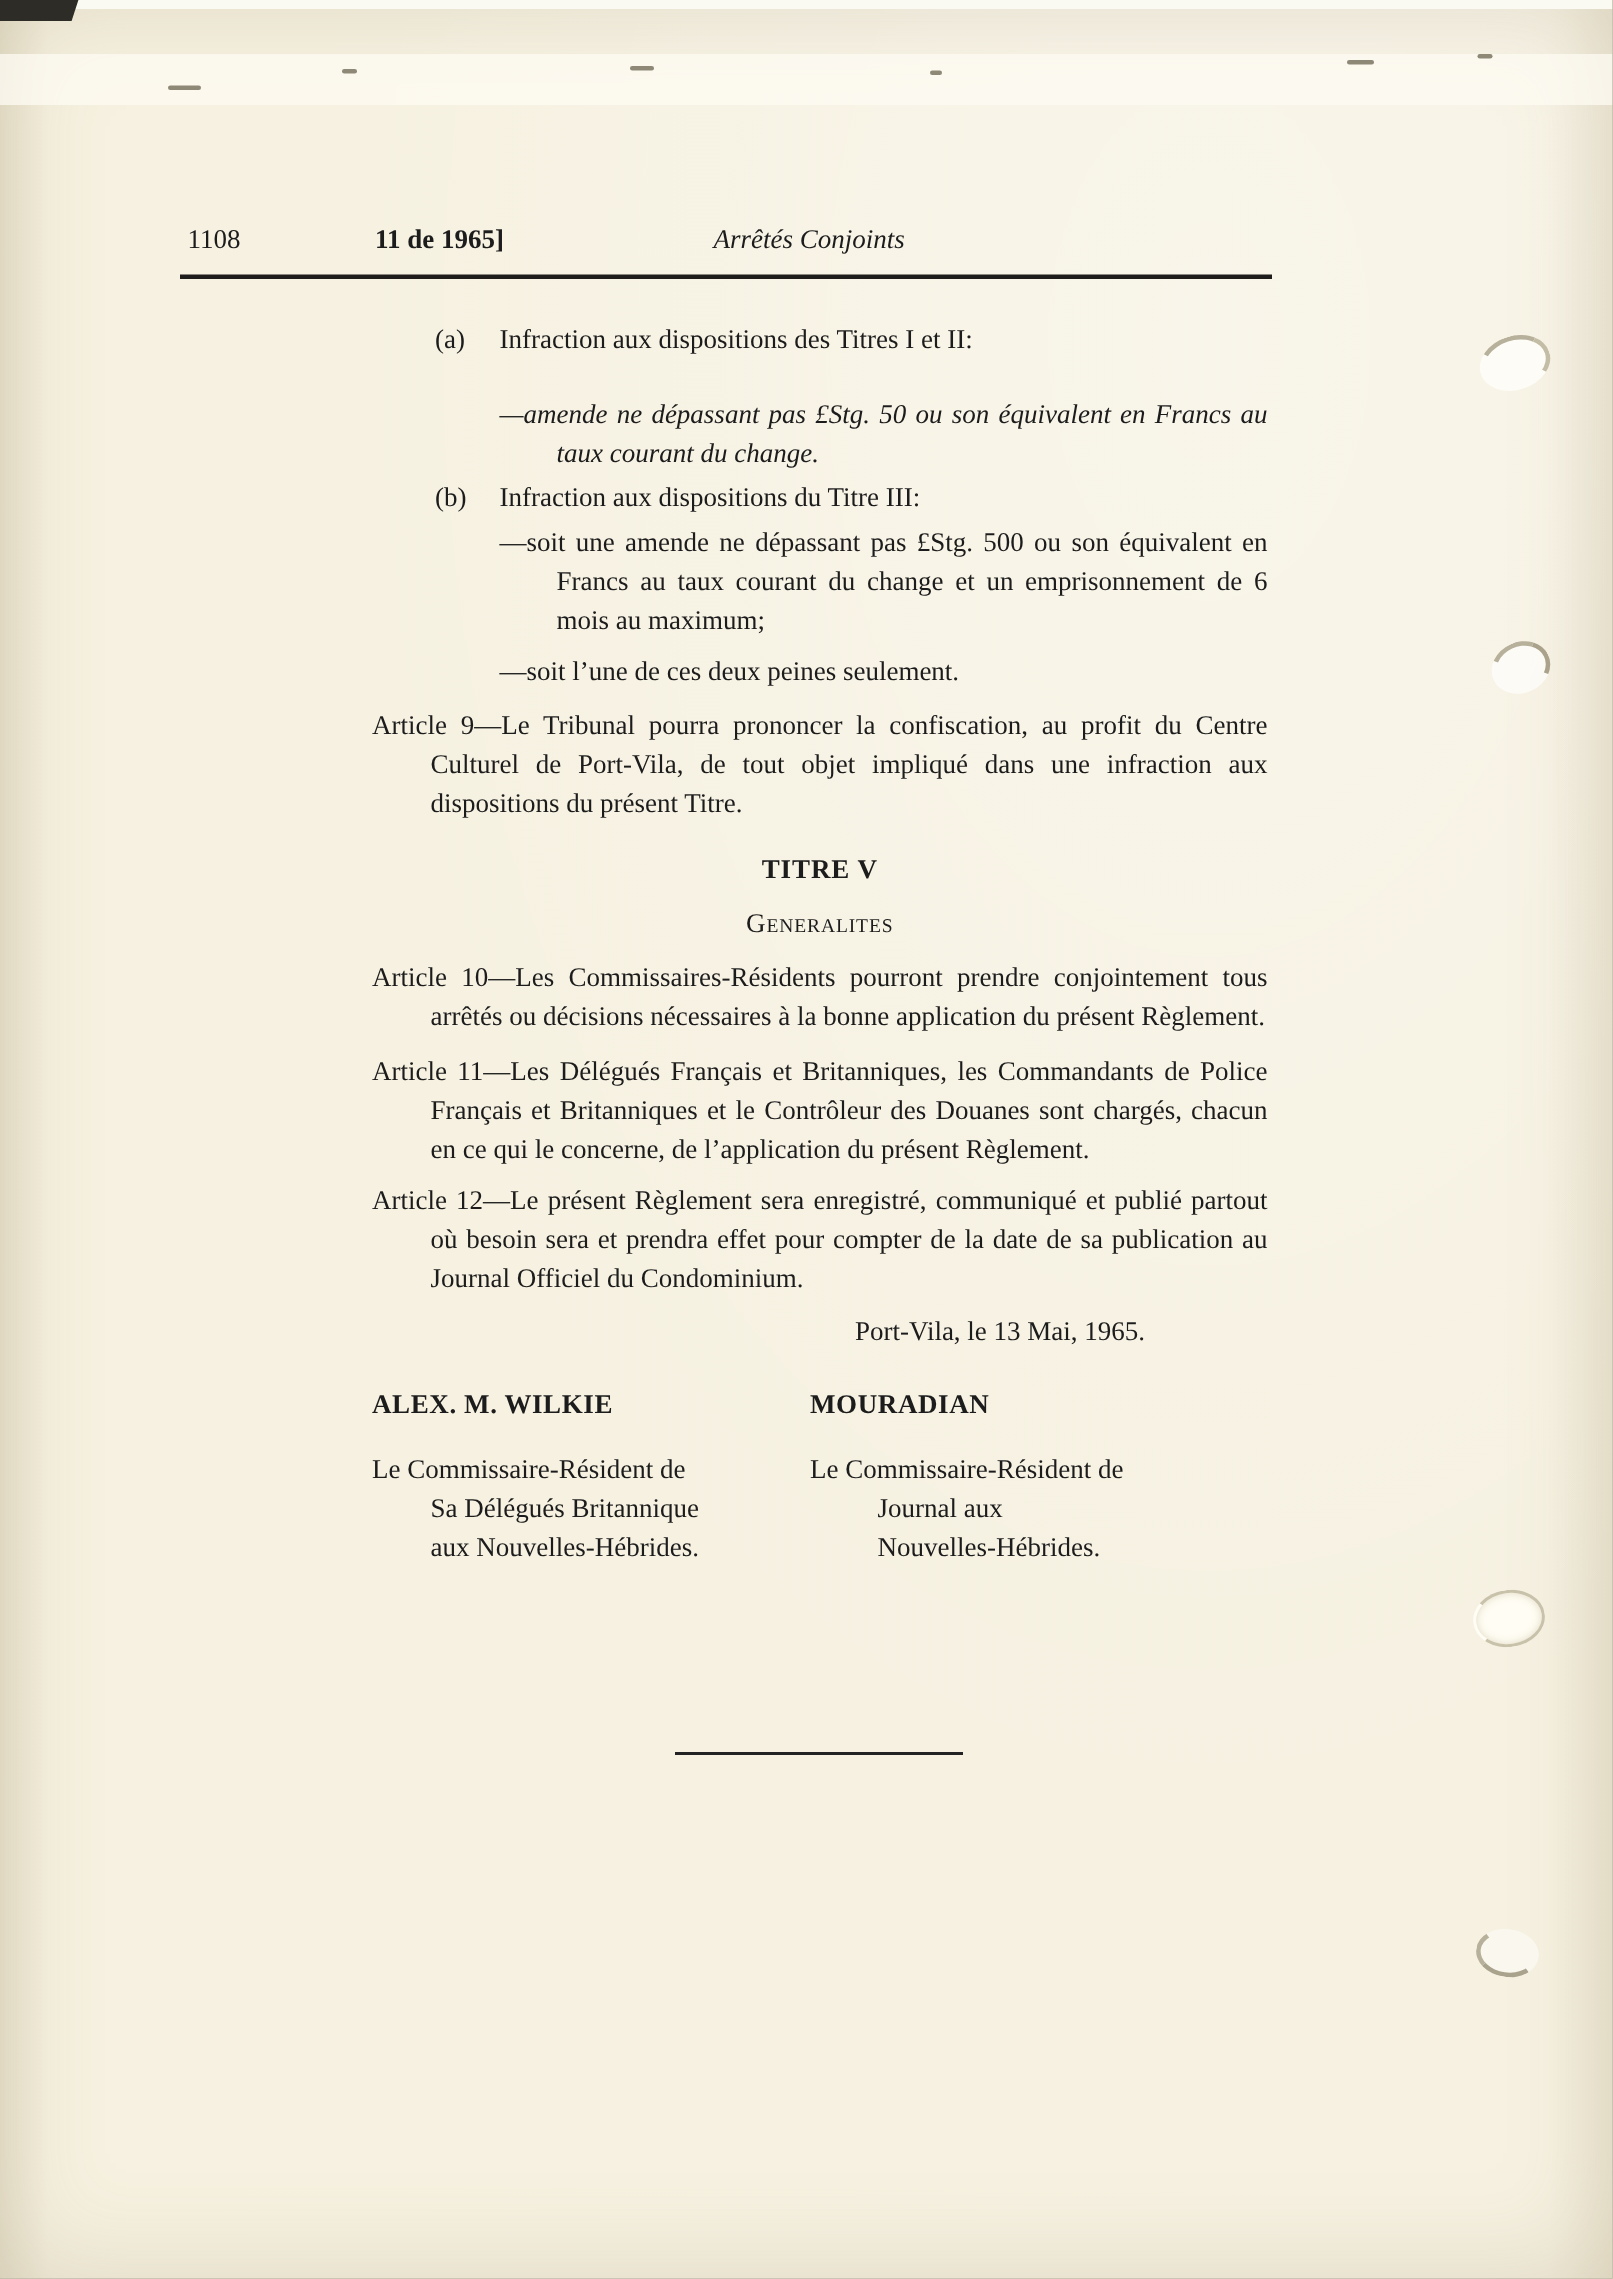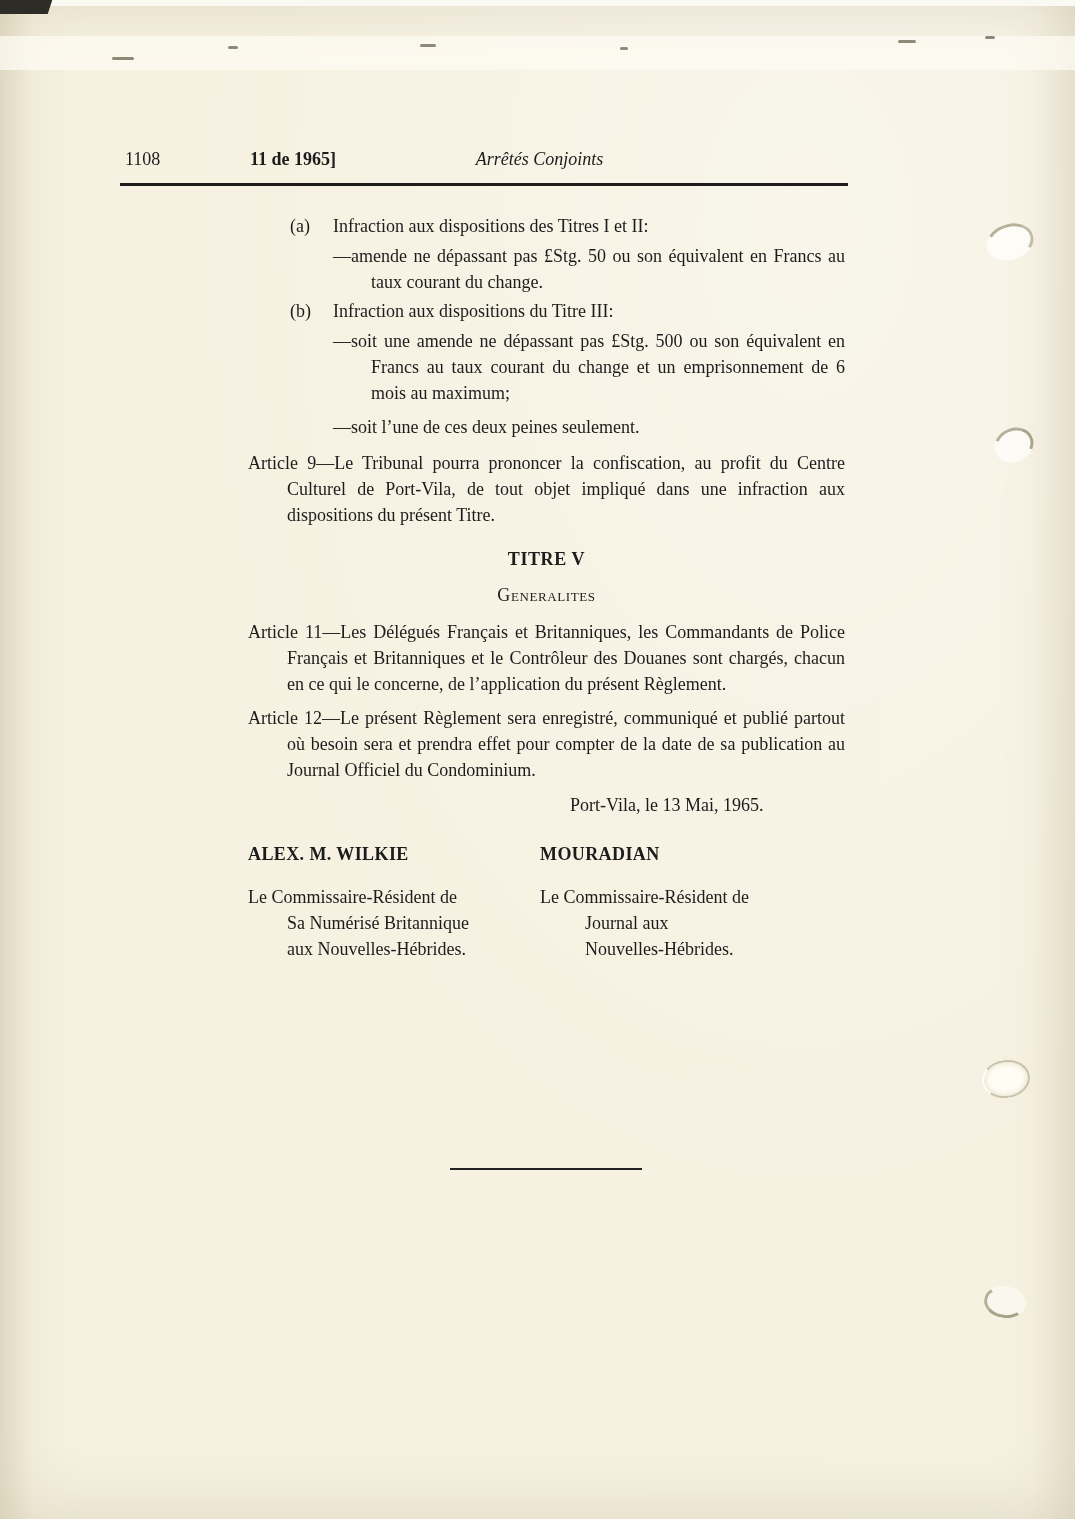--- a/index.html
+++ b/index.html
@@ -56,21 +56,21 @@
 
   
   .content { position:absolute; top:205px; left:248px; width:597px; }
 
   .item-row { margin-left:42px; display:flex; }
   .item-label { width:43px; flex:0 0 43px; }
   .item-row.a { margin-top:8px; }
   .item-row.b { margin-top:3px; }
 
   .clause { margin-left:85px; padding-left:38px; text-indent:-38px; text-align:justify; }
-  .clause.a1 { margin-top:4px; }
+  .clause.a1 { margin-top:24px;font-style:italic; }
   .clause.b1 { margin-top:4px; }
   .clause.b2 { margin-top:8px; }
 
   .article { padding-left:39px; text-indent:-39px; text-align:justify; }
   .article.a9  { margin-top:10px; }
   .article.a10 { margin-top:10px; }
   .article.a11 { margin-top:11px; }
   .article.a12 { margin-top:8px; }
 
   .titre { margin-top:18px; text-align:center; font-weight:bold; letter-spacing:0.6px; }
@@ -135,38 +135,39 @@
       <span class="item-heading">Infraction aux dispositions du Titre III:</span>
     </div>
     <p class="clause b1">—soit une amende ne dépassant pas £Stg. 500 ou son équivalent en Francs au taux courant du change et un emprisonnement de 6 mois au maximum;</p>
     <p class="clause b2">—soit l’une de ces deux peines seulement.</p>
 
     <p class="article a9">Article 9—Le Tribunal pourra prononcer la confiscation, au profit du Centre Culturel de Port-Vila, de tout objet impliqué dans une infraction aux dispositions du présent Titre.</p>
 
     <div class="titre">TITRE V</div>
     <div class="subtitre">Generalites</div>
 
+    <p class="article a10">Article 10—Les Commissaires-Résidents pourront prendre conjointement tous arrêtés ou décisions nécessaires à la bonne application du présent Règlement.</p>
     <p class="article a11">Article 11—Les Délégués Français et Britanniques, les Commandants de Police Français et Britanniques et le Contrôleur des Douanes sont chargés, chacun en ce qui le concerne, de l’application du présent Règlement.</p>
     <p class="article a12">Article 12—Le présent Règlement sera enregistré, communiqué et publié partout où besoin sera et prendra effet pour compter de la date de sa publication au Journal Officiel du Condominium.</p>
 
     <div class="dateline">Port-Vila, le 13 Mai, 1965.</div>
 
     <div class="sig-row sig-names">
       <div class="sig-col-left">
         <span class="sig-name">ALEX. M. WILKIE</span>
       </div>
       <div class="sig-col-right">
         <span class="sig-name">MOURADIAN</span>
       </div>
     </div>
 
     <div class="sig-row sig-titles">
       <div class="sig-col-left">
         <div>Le Commissaire-Résident de</div>
-        <div class="ind">Sa Numérisé Britannique</div>
+        <div class="ind">Sa Délégués Britannique</div>
         <div class="ind">aux Nouvelles-Hébrides.</div>
       </div>
       <div class="sig-col-right">
         <div>Le Commissaire-Résident de</div>
         <div class="ind">Journal aux</div>
         <div class="ind">Nouvelles-Hébrides.</div>
       </div>
     </div>
 
   </div>

